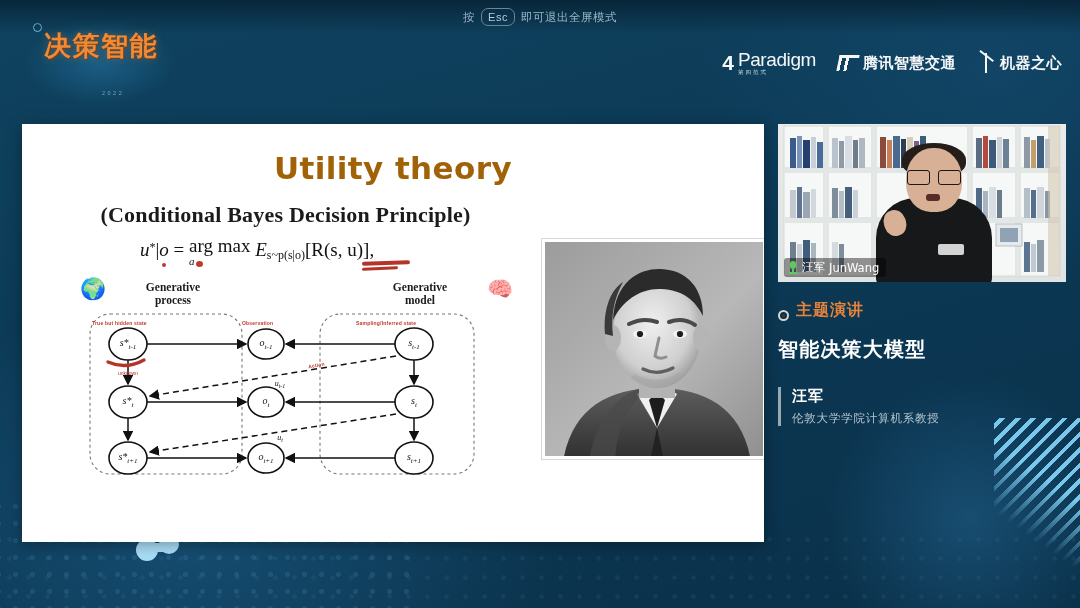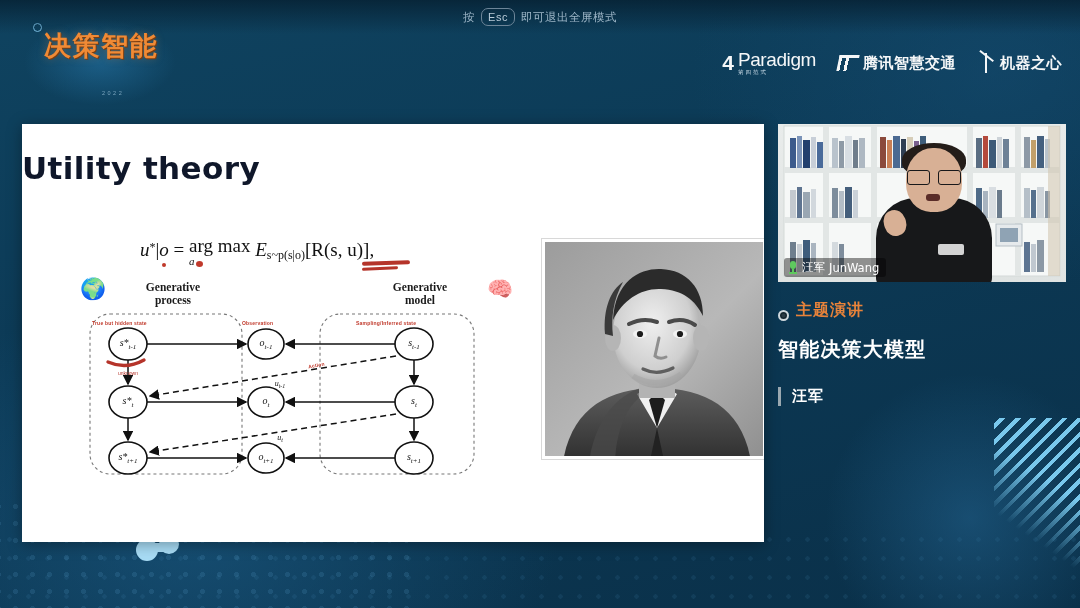--- a/index.html
+++ b/index.html
@@ -125,23 +125,23 @@
   }
 
   
   .slide {
     position:absolute; left:22px; top:124px; width:742px; height:418px;
     background:#ffffff; z-index:15;
     box-shadow:0 2px 14px rgba(0,0,0,.35);
     overflow:hidden;
   }
   .slide-title {
-    position:absolute; left:0; right:0; top:26px; 
+    position:absolute; left:0; right:0; top:26px; text-align:center;
     font-family:"DejaVu Sans","Liberation Sans",sans-serif;
-    font-size:31px; font-weight:bold; color:#0f172a; letter-spacing:.4px;
+    font-size:31px; font-weight:bold; color:#a16207; letter-spacing:.4px;
   }
   .slide-subtitle {
     position:absolute; left:0; right:215px; top:78px; text-align:center;
     font-family:"Liberation Serif","DejaVu Serif",serif;
     font-size:22px; font-weight:bold; color:#1b1b1b; letter-spacing:.2px;
   }
   .formula-wrap { position:absolute; left:118px; top:112px; width:390px; }
   .formula {
     font-family:"Liberation Serif","DejaVu Serif",serif;
     font-size:19px; color:#111; white-space:nowrap;
@@ -336,20 +336,21 @@
       <span class="sp-jqzx-mark"></span>
       <span class="sp-cn">机器之心</span>
     </div>
 
   </div>
 
   <div class="slide">
 
     <div class="slide-title">Utility theory</div>
 
+    <div class="slide-subtitle">(Conditional Bayes Decision Principle)</div>
 
     <div class="formula-wrap">
       <div class="formula">
         <i>u</i><span class="fsup">*</span><span>|</span><i>o</i>
         <span>=</span>
         <span class="argmax">
           <span>arg max</span>
           <span class="sm">a</span>
         </span>
         <i>E</i><span class="fsub">s~p(s|o)</span><span>[R(s, u)],</span>
@@ -598,16 +599,17 @@
   </div>
 
   <div class="panel">
     <div class="panel-kicker">
       <span class="kicker-dot"></span>
       <span>主题演讲</span>
     </div>
     <div class="panel-title">智能决策大模型</div>
     <div class="speaker">
       <div class="speaker-name">汪军</div>
+      <div class="speaker-role">伦敦大学学院计算机系教授</div>
     </div>
   </div>
 
 </div>
 
 </body></html>

